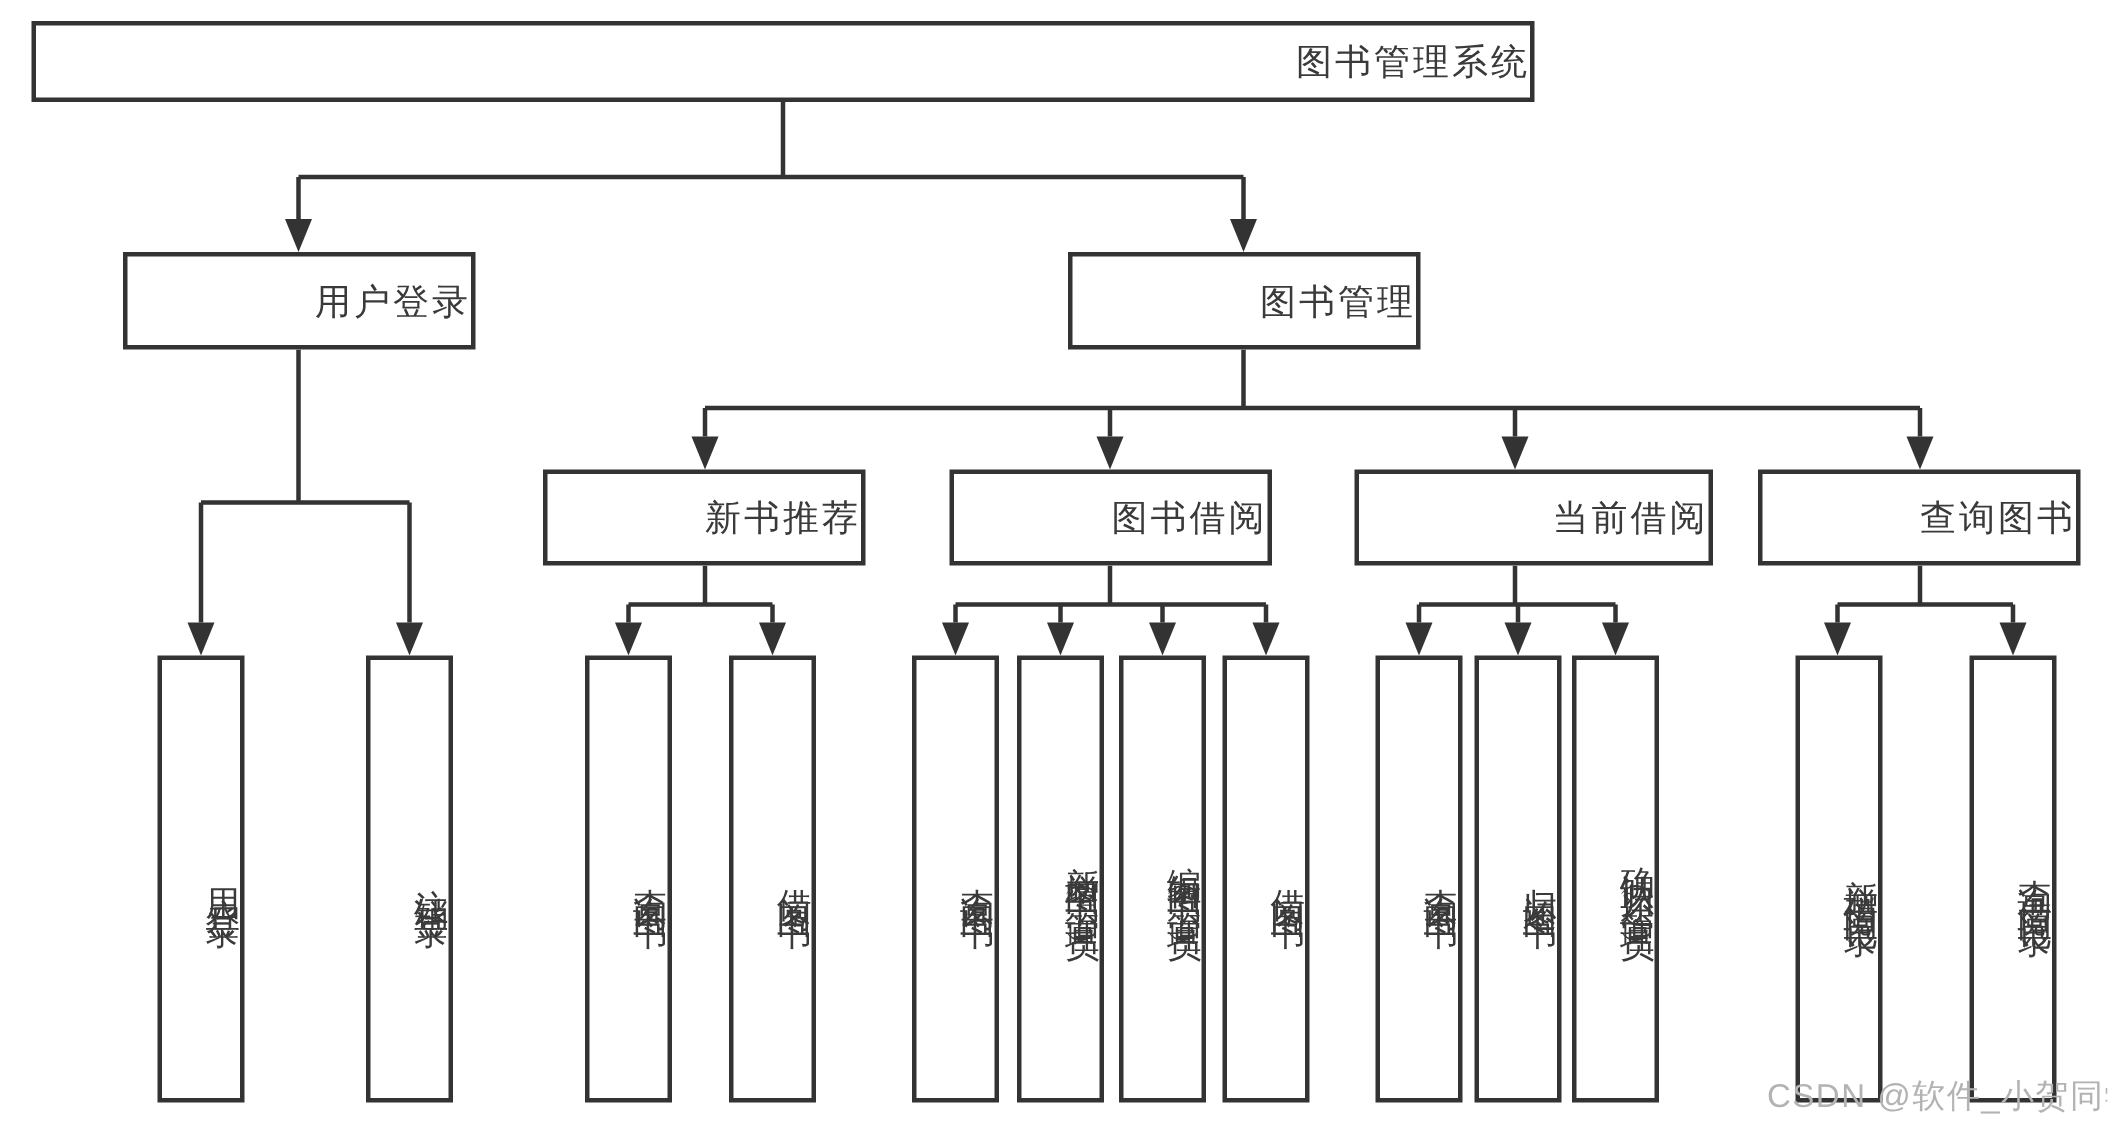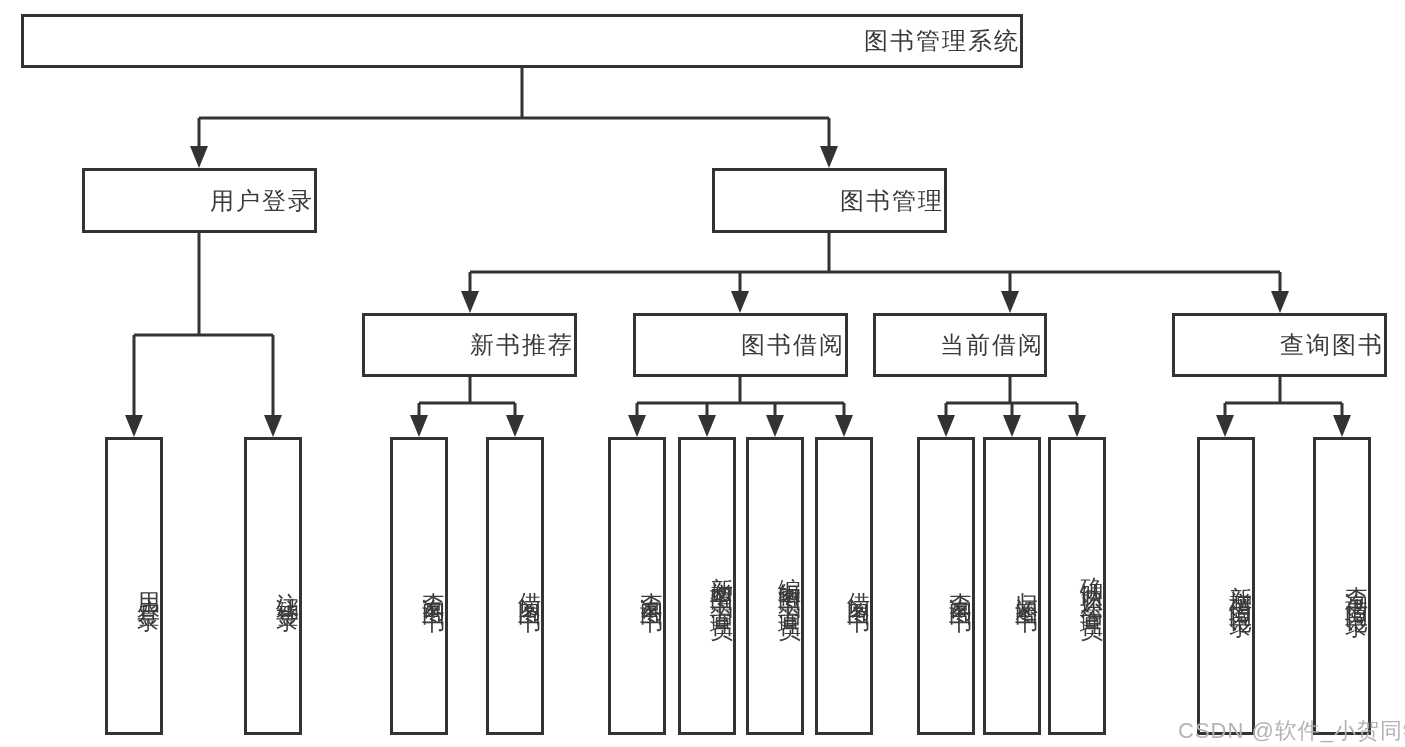--- a/index.html
+++ b/index.html
@@ -110,21 +110,21 @@
   <div class="node h" style="left:712px;top:168px;width:235px;height:65px">
     <span>图书管理</span>
   </div>
 
   <div class="node h" style="left:362px;top:313px;width:215px;height:64px">
     <span>新书推荐</span>
   </div>
   <div class="node h" style="left:633px;top:313px;width:215px;height:64px">
     <span>图书借阅</span>
   </div>
-  <div class="node h" style="left:873px;top:313px;width:174px;height:64px">
+  <div class="node h" style="left:903px;top:313px;width:239px;height:64px">
     <span>当前借阅</span>
   </div>
   <div class="node h" style="left:1172px;top:313px;width:215px;height:64px">
     <span>查询图书</span>
   </div>
 
   <div class="node v" style="left:105px;top:437px;width:58px;height:298px">
     <span>用户登录</span>
   </div>
   <div class="node v" style="left:244px;top:437px;width:58px;height:298px">

